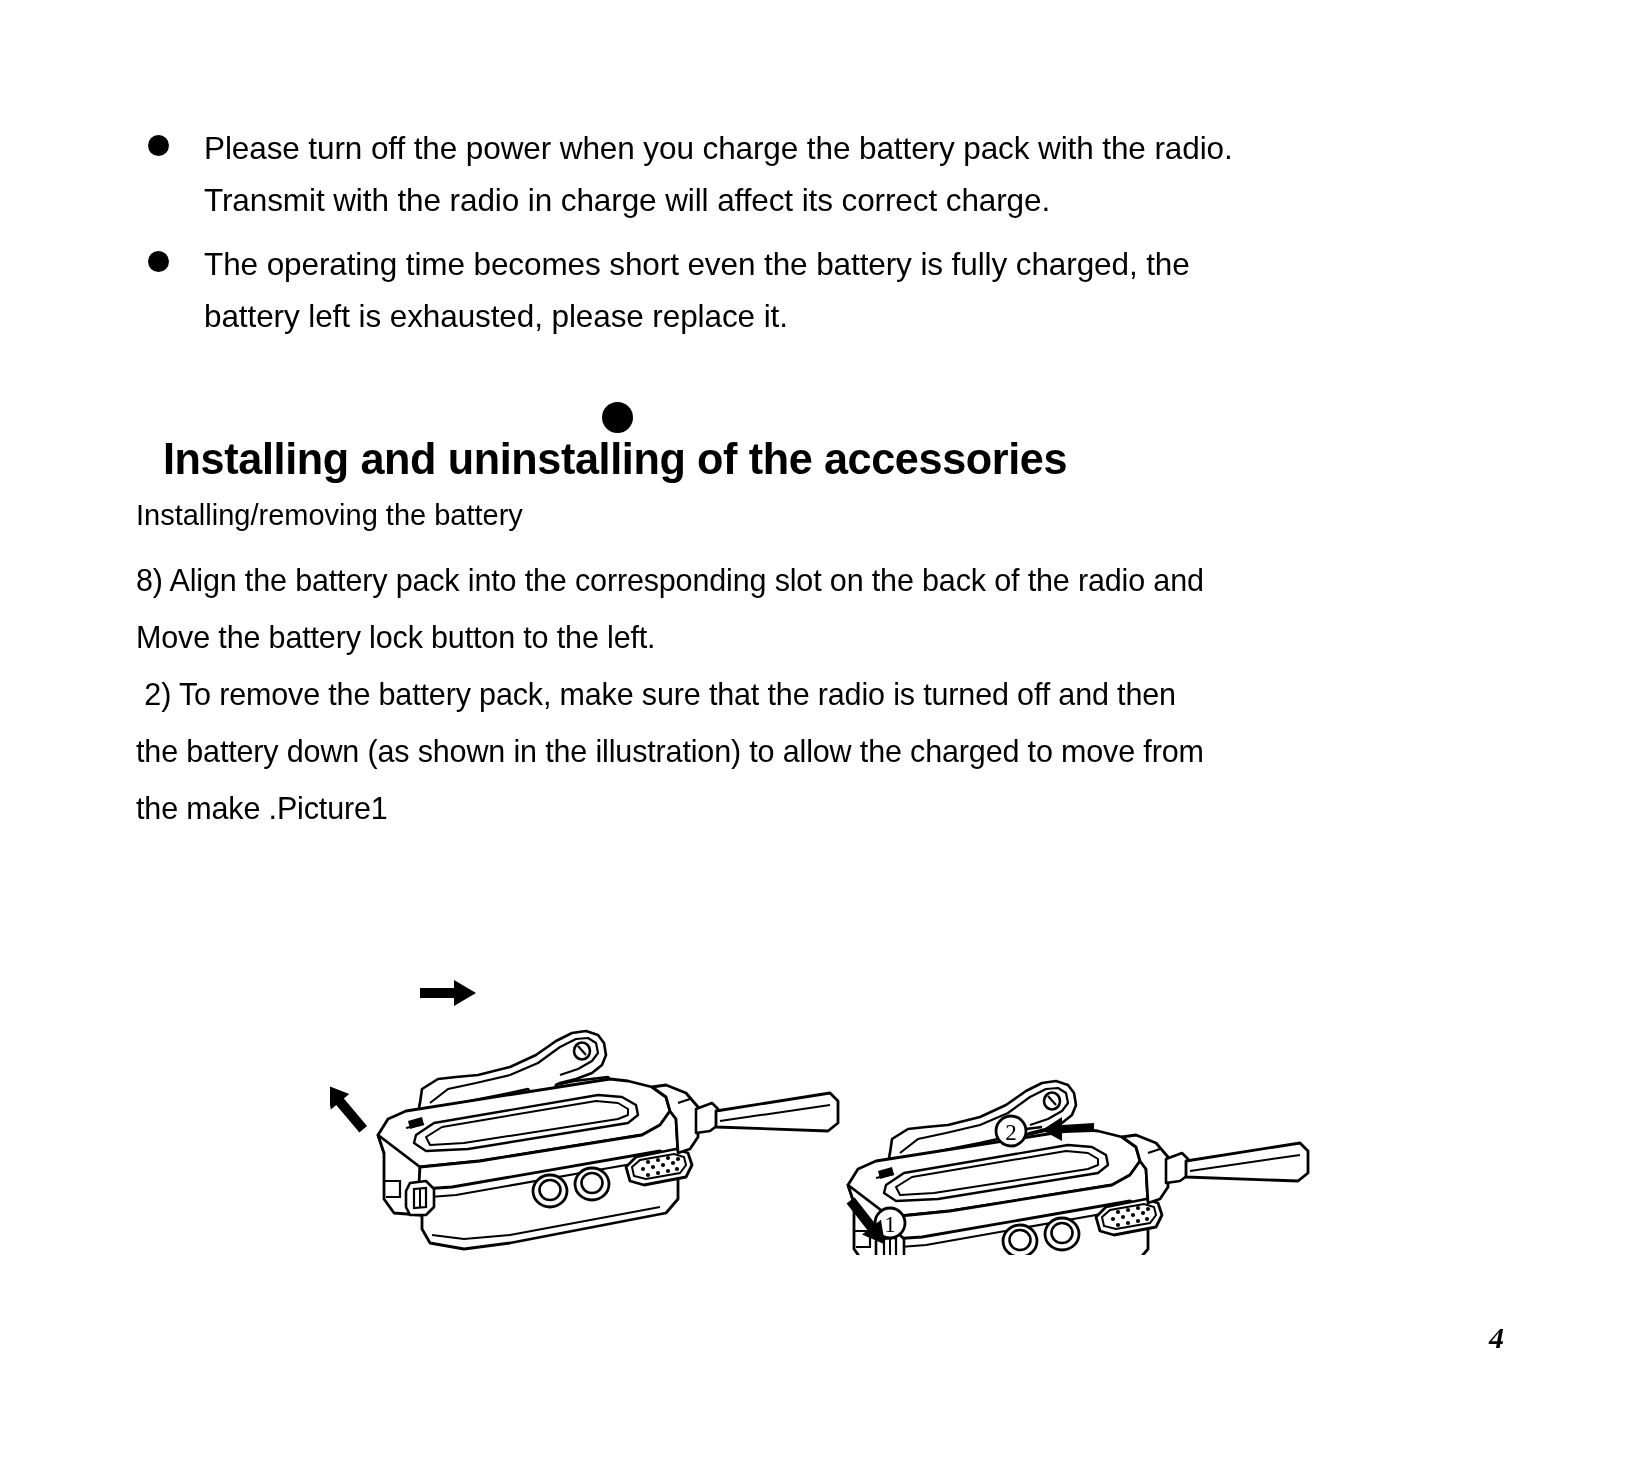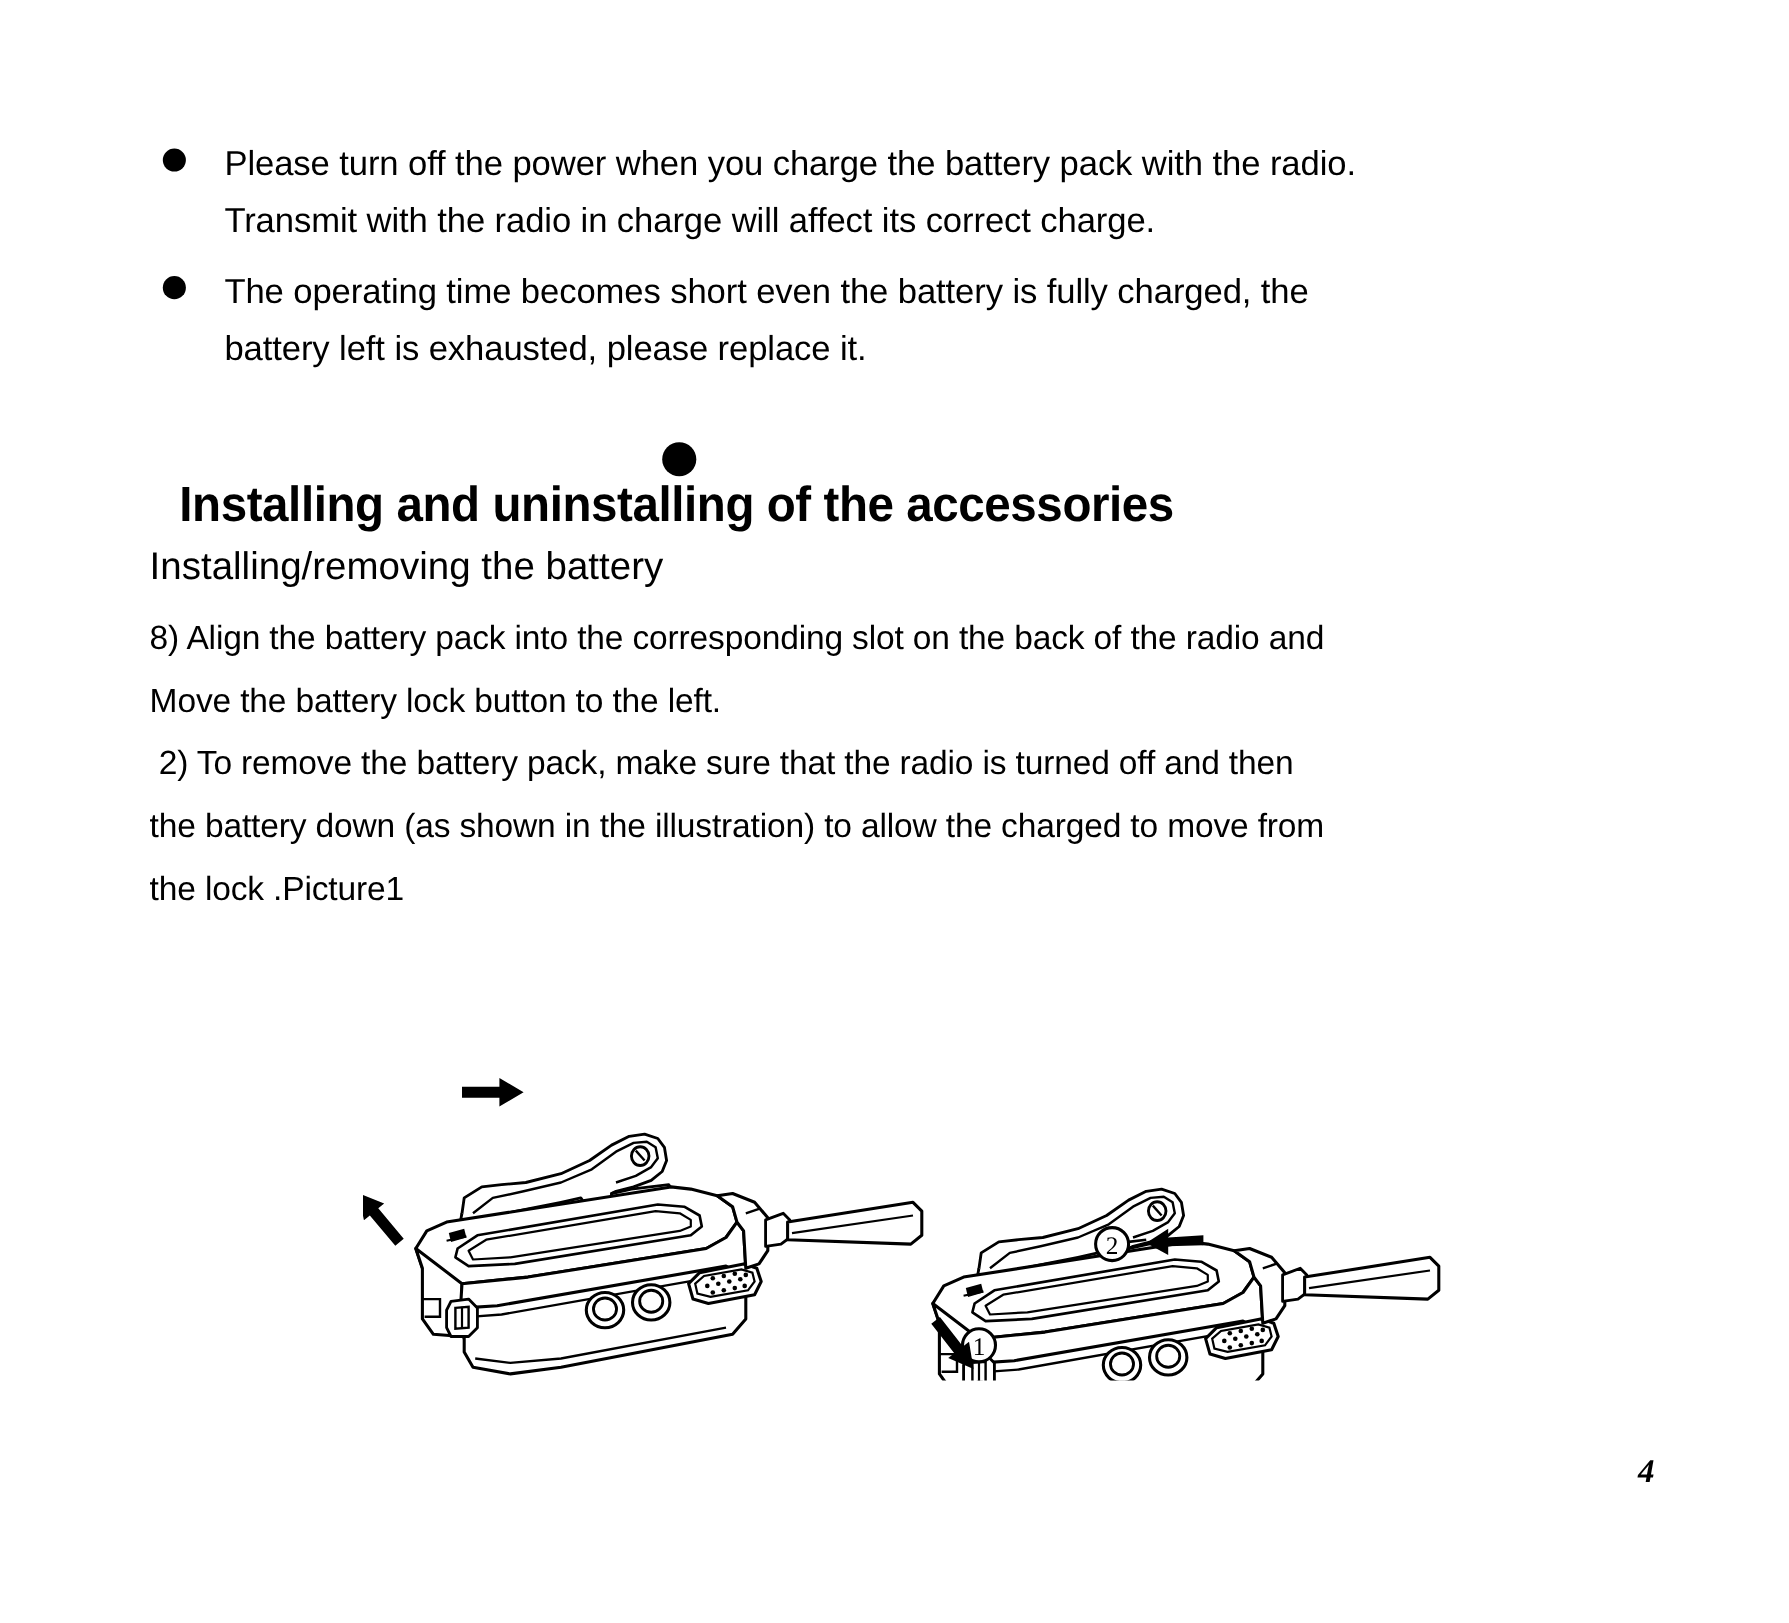--- a/index.html
+++ b/index.html
@@ -79,21 +79,21 @@
     transform: scaleX(0.96);
     transform-origin: left center;
     white-space: nowrap;
   }
 
   
   .sub-heading {
     position: absolute;
     left: 136px;
     top: 494px;
-    font-size: 35px;
+    font-size: 29px;
     line-height: 42px;
     white-space: nowrap;
   }
 
   
   .instructions {
     position: absolute;
     left: 136px;
     top: 552px;
     width: 1310px;
@@ -152,21 +152,21 @@
     <span class="heading-text">Installing and uninstalling of the accessories</span>
   </div>
 
   <div class="sub-heading">Installing/removing the battery</div>
 
   <div class="instructions">
     <div class="instr-line">8) Align the battery pack into the corresponding slot on the back of the radio and</div>
     <div class="instr-line">Move the battery lock button to the left.</div>
     <div class="instr-line"> 2) To remove the battery pack, make sure that the radio is turned off and then</div>
     <div class="instr-line">the battery down (as shown in the illustration) to allow the charged to move from</div>
-    <div class="instr-line">the lock .Picture1</div>
+    <div class="instr-line">the make .Picture1</div>
   </div>
 
   <div class="figure-area">
     <svg width="1030" height="300" viewBox="0 0 1030 300" xmlns="http://www.w3.org/2000/svg">
 
       <defs>
 
         <g id="radio-unit">
 
           <path d="M60,118 L62,104 L78,94 L96,92 L118,90

